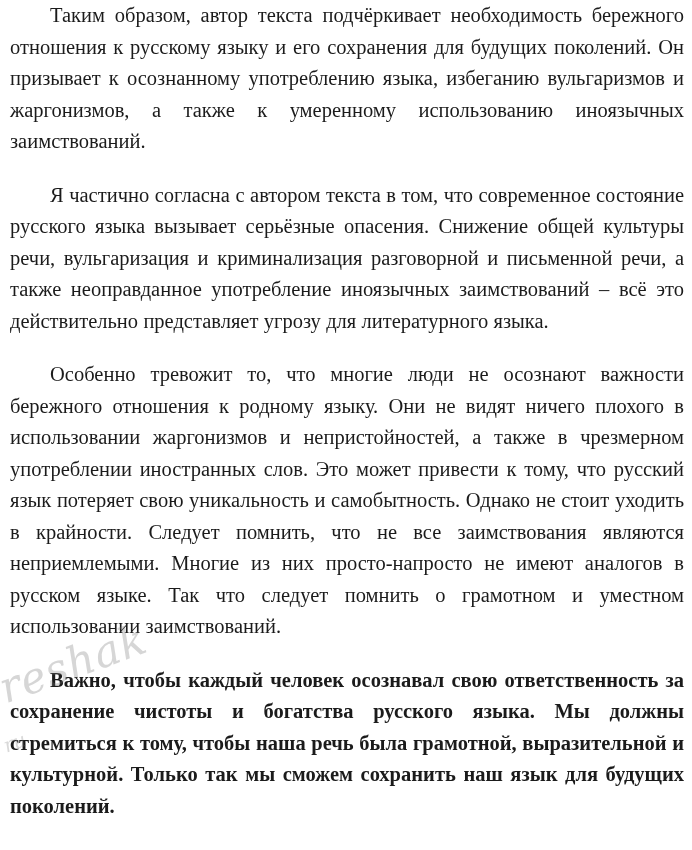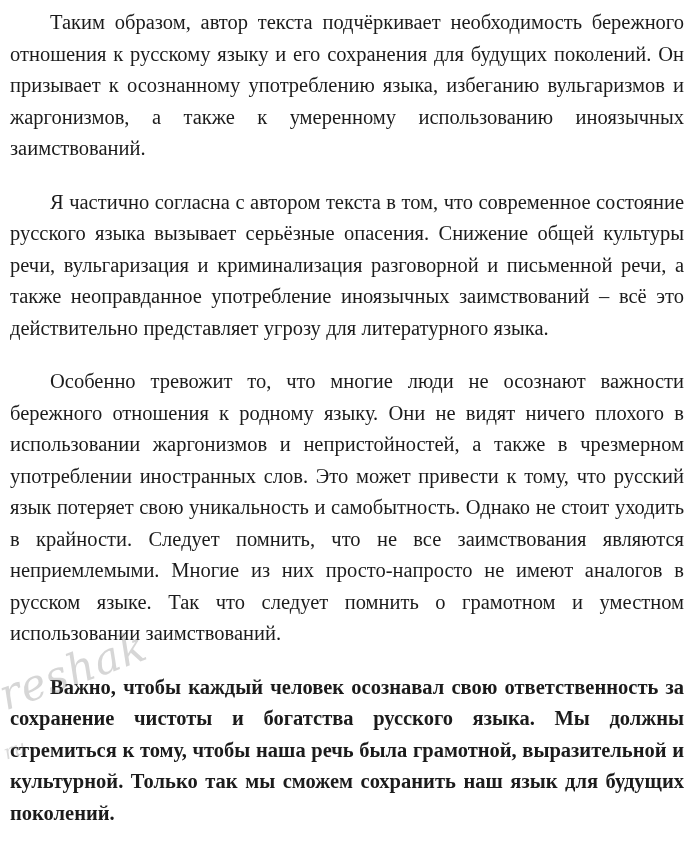--- a/index.html
+++ b/index.html
@@ -20,21 +20,21 @@
     width: 692px;
     height: 850px;
     box-sizing: border-box;
     padding: 0px 8px 0 10px;
   }
   .doc-body {
     position: relative;
     z-index: 2;
   }
   p.para {
-    margin: 7px 0 22px 0;
+    margin: 0 0 22px 0;
     text-align: justify;
     text-indent: 40px;
     font-size: 20.5px;
     line-height: 31.5px;
     color: #1b1b1b;
     hyphens: none;
     word-spacing: 0.2px;
   }
   p.para:last-child {
     margin-bottom: 0;

